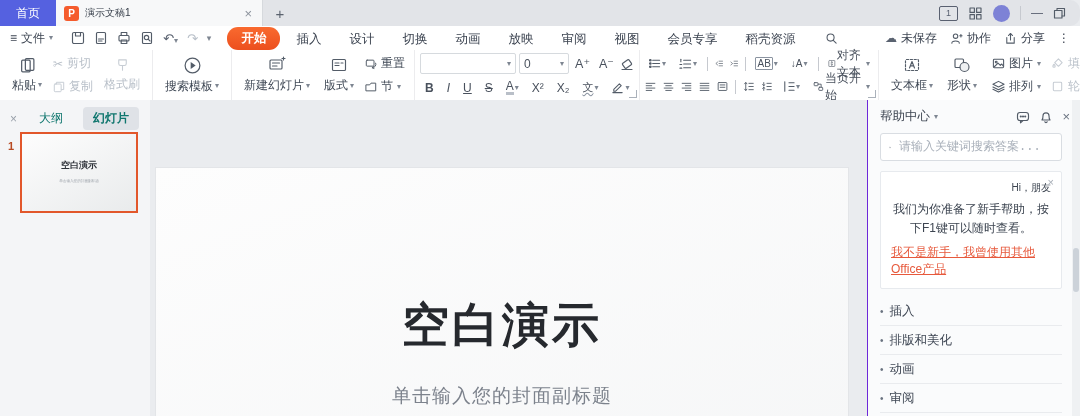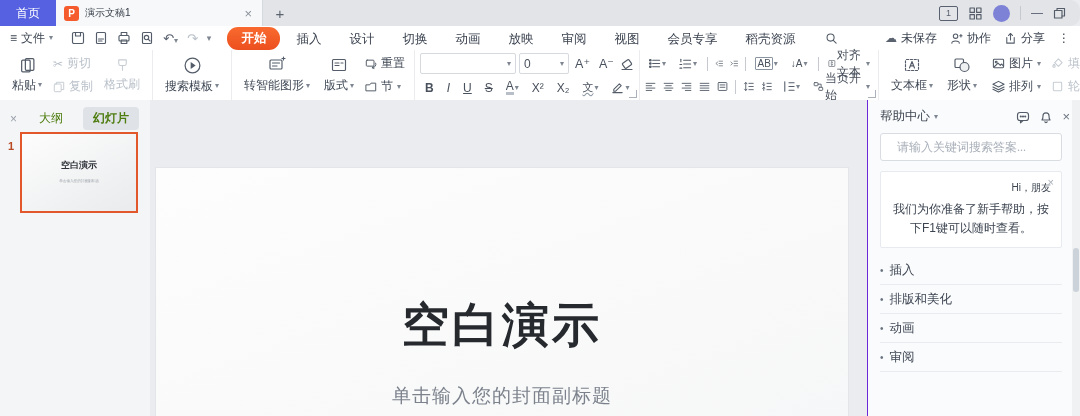--- a/index.html
+++ b/index.html
@@ -49,42 +49,42 @@
   svg.ic{stroke:#535c68;fill:none;stroke-width:1.15;stroke-linecap:round;stroke-linejoin:round;}
   .combo{display:flex;align-items:center;justify-content:space-between;border:1px solid #d6dade;border-radius:2px;
          background:#fff;height:19px;padding:0 4px;color:#49515d;}
   .btnch{display:flex;align-items:center;gap:1px;padding:0 3px;height:19px;color:#49515d;}
   .fx{font-size:12.5px;}
   .launcher{position:absolute;right:2px;bottom:2px;width:7px;height:7px;border-right:1.2px solid #aab1ba;border-bottom:1.2px solid #aab1ba;}
   
   .sidebar{position:absolute;left:0;top:100px;width:150px;bottom:0;background:#f4f5f7;border-right:1px solid #e2e4e8;}
   .side-tabs{display:flex;align-items:center;gap:10px;padding:7px 10px 6px 10px;}
   .side-close{color:#9aa1ab;font-size:12px;margin-right:2px;}
-  .side-tab{color:#4d7c0f;padding:3px 10px;border-radius:4px;text-align:center;}
+  .side-tab{color:#0f766e;padding:3px 10px;border-radius:4px;text-align:center;}
   .side-tab.active{background:#dfe2e7;font-weight:bold;}
   .slide-num{position:absolute;left:8px;top:40px;font-size:11px;font-weight:bold;color:#b84a22;}
   .thumb{position:absolute;left:20px;top:32px;width:114px;height:77px;border:2px solid #e2572b;background:linear-gradient(150deg,#fdfdfd,#e9ebec);
          display:flex;flex-direction:column;align-items:center;justify-content:center;gap:3px;}
   .thumb-title{font-size:9px;font-weight:bold;color:#2d3138;}
   .thumb-sub{font-size:8px;color:#9ba1a9;transform:scale(.45);transform-origin:center;white-space:nowrap;}
   
   .canvas{position:absolute;left:150px;top:100px;width:718px;bottom:0;background:#eaecef;overflow:hidden;}
   .slide{position:absolute;left:6px;top:68px;width:692px;height:420px;background:linear-gradient(160deg,#fdfdfd,#f4f5f6);
          box-shadow:0 0 0 1px #e3e5e8;}
   .slide-title{margin-top:126px;text-align:center;font-size:47px;font-weight:800;color:#26292e;letter-spacing:3px;}
   .slide-sub{margin-top:26px;text-align:center;font-size:19px;color:#7c828c;letter-spacing:1px;}
   
   .help{position:absolute;right:0;top:100px;width:212px;bottom:0;background:#fafbfc;border-left:1px solid #6d28d9;}
   .help-head{display:flex;align-items:center;padding:8px 10px 6px 12px;color:#3c4450;}
   .help-head .t{display:flex;align-items:center;gap:4px;font-size:12.5px;}
   .help-head .hicons{margin-left:auto;display:flex;align-items:center;gap:9px;color:#6a7380;}
   .help-search{margin:2px 18px 0 12px;height:26px;border:1px solid #d9dde2;border-radius:3px;background:#fff;
                display:flex;align-items:center;gap:6px;padding:0 8px;}
   .help-search input{border:0;outline:0;flex:1;font-size:12px;color:#49515d;background:transparent;
-                     font-family:Liberation Serif, serif;}
+                     font-family:Liberation Mono, monospace;}
   .help-search input::placeholder{color:#a9b0ba;}
   .help-card{margin:10px 18px 0 12px;background:#fff;border:1px solid #e7eaee;border-radius:2px;padding:9px 10px 10px 10px;position:relative;}
   .card-close{position:absolute;right:7px;top:4px;color:#a6adb6;font-size:11px;}
   .card-hi{font-size:10px;color:#3c4450;margin-bottom:5px;text-align:right;}
   .card-body{font-size:12px;color:#3c4450;line-height:1.55;text-align:center;}
   .card-link{display:inline-block;margin-top:7px;font-size:12px;color:#e7593c;text-decoration:underline;}
   .help-list{margin:8px 18px 0 12px;}
   .help-item{display:flex;align-items:center;gap:6px;height:28px;border-bottom:1px solid #e9ebee;color:#3f4754;font-size:12.5px;}
   .help-item .b{color:#6a7380;font-size:10px;}
   .scroll-strip{position:absolute;right:0;top:0;width:8px;bottom:0;background:#eff1f3;}
@@ -252,21 +252,21 @@
     <div class="group">
       <div class="big">
         <svg class="ic" width="18" height="18" viewBox="0 0 18 18">
             <rect x="2" y="4" width="12" height="9" rx="1"></rect>
             <line x1="4.5" y1="7" x2="11.5" y2="7"></line>
             <line x1="4.5" y1="10" x2="9" y2="10"></line>
             <line x1="14" y1="2.5" x2="17" y2="2.5"></line>
             <line x1="15.5" y1="1" x2="15.5" y2="4"></line>
           </svg>
         <span class="lbl">
-            <span>转智能图形</span>
+            <span>新建幻灯片</span>
             <span class="chev">▾</span>
           </span>
       </div>
       <div class="big">
         <svg class="ic" width="18" height="18" viewBox="0 0 18 18">
             <rect x="2.5" y="3.5" width="13" height="11" rx="1"></rect>
             <line x1="5" y1="7" x2="9" y2="7"></line>
             <line x1="5" y1="9.5" x2="9" y2="9.5"></line>
             <line x1="11" y1="7" x2="13" y2="7"></line>
           </svg>
@@ -574,20 +574,21 @@
       <svg class="ic" width="13" height="13" viewBox="0 0 14 14">
           <circle cx="6" cy="6" r="3.8"></circle>
           <line x1="8.9" y1="8.9" x2="12" y2="12"></line>
         </svg>
       <input type="text" placeholder="请输入关键词搜索答案..." style="">
     </div>
     <div class="help-card">
       <span class="card-close">×</span>
       <div class="card-hi">Hi，朋友</div>
       <div class="card-body">我们为你准备了新手帮助，按下F1键可以随时查看。</div>
+      <a class="card-link">我不是新手，我曾使用其他Office产品</a>
     </div>
     <div class="help-list">
       <div class="help-item">
           <span class="b">•</span>
           <span>插入</span>
         </div>
       <div class="help-item">
           <span class="b">•</span>
           <span>排版和美化</span>
         </div>

